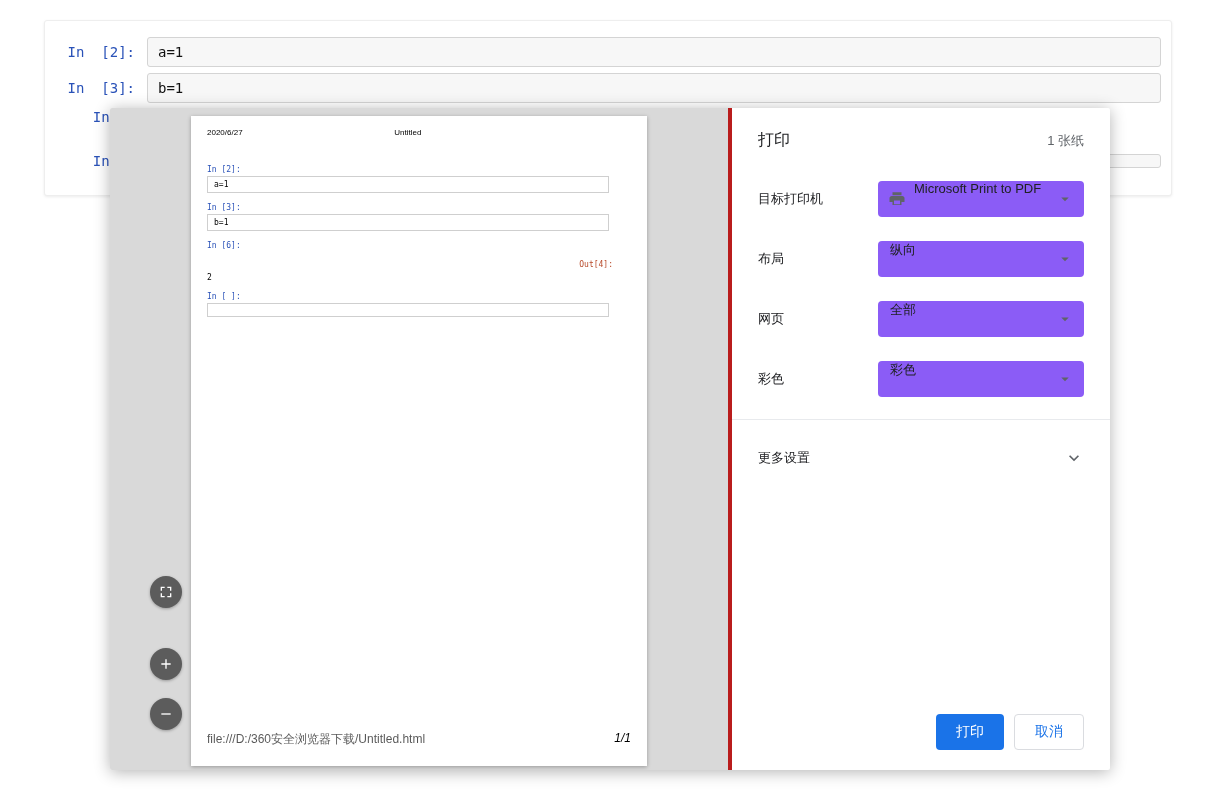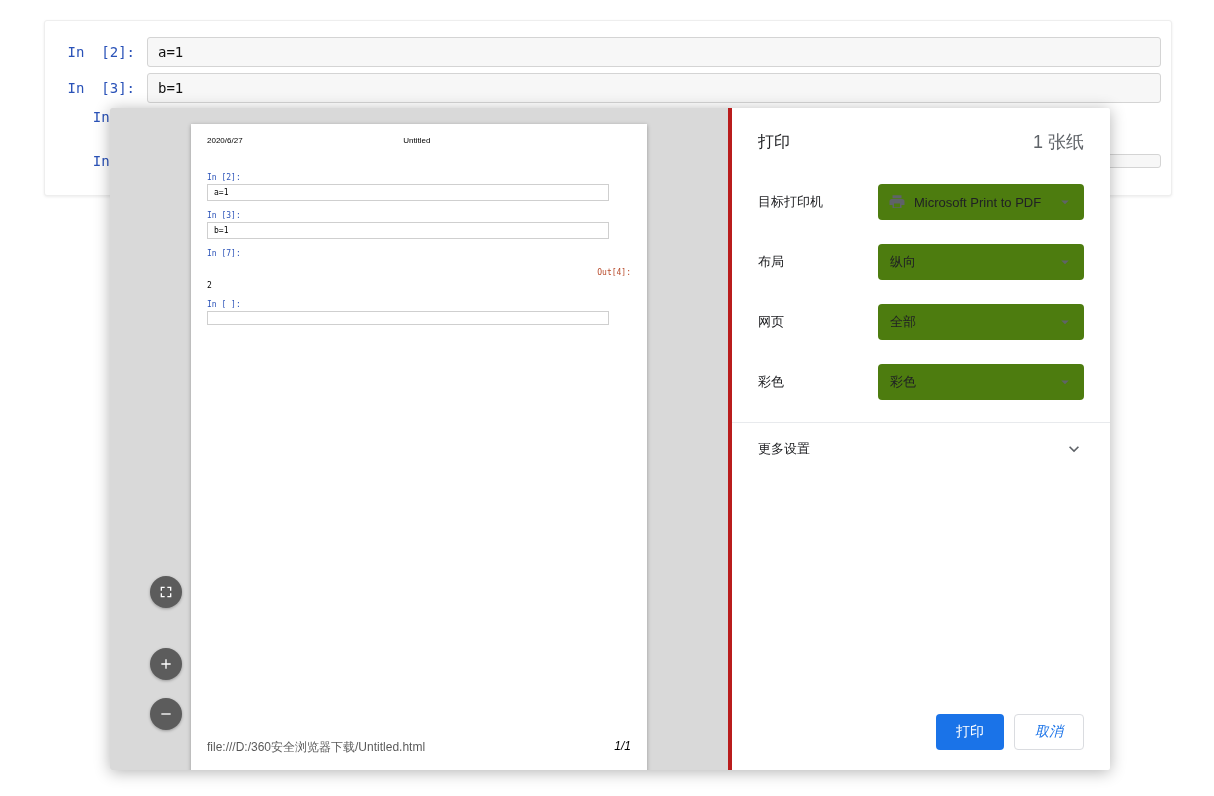--- a/index.html
+++ b/index.html
@@ -23,21 +23,21 @@
   .print-dialog {
     position:absolute; left:110px; top:108px; width:1000px; height:662px;
     background:#fff; box-shadow:0 2px 16px rgba(0,0,0,0.3); border-radius:2px;
     display:flex; overflow:hidden;
   }
 
   
   .preview-pane { width:618px; background:#d9d9d9; position:relative; display:flex; justify-content:center; align-items:flex-start; }
   .page {
     width:456px; height:650px; background:#fff; box-shadow:0 1px 4px rgba(0,0,0,0.3);
-    margin-top:16px; position:relative; padding:12px 16px 16px 16px; font-size:8px;
+    margin-top:8px; position:relative; padding:12px 34px 16px 16px; font-size:8px;
   }
   .page-header { display:flex; justify-content:space-between; font-size:8px; color:#000; }
   .page-content { margin:28px 0 0 0; }
   .p-prompt { font-family:monospace; font-size:8px; color:#2a52b8; margin-top:10px; }
   .p-prompt.out { color:#b84a2a;text-align:right; }
   .p-box { border:1px solid #cfcfcf; padding:3px 6px; font-family:monospace; font-size:8px; margin-top:2px; width:402px; }
   .p-out { font-family:monospace; font-size:8px; margin-top:4px; }
   .page-footer { position:absolute; left:16px; right:16px; bottom:18px; display:flex; justify-content:space-between; font-size:12px; color:#000a; }
   .page-footer .pn { color:#000;font-style:italic; }
 
@@ -47,41 +47,41 @@
     display:flex; align-items:center; justify-content:center; cursor:pointer;
     box-shadow:0 1px 3px rgba(0,0,0,0.3);
   }
   .circle-btn svg { width:16px; height:16px; fill:#fff; }
   .circle-btn.fit { margin-bottom:22px; }
 
   
   .settings-pane { flex:1; display:flex; flex-direction:column; border-left:4px solid #b91c1c; }
   .sp-header { padding:22px 26px 18px 26px; display:flex; justify-content:space-between; align-items:center; }
   .sp-title { font-size:16px; color:#202124; }
-  .sp-count { font-size:18px; color:#5f6368; }
+  .sp-count { font-size:13px; color:#5f6368; }
   .sp-body { flex:1; overflow:auto; }
   .sp-row { padding:12px 26px; display:flex; align-items:center; }
   .sp-label { width:120px; font-size:13px; color:#202124; }
   .sp-select {
-    flex:1; background:#4d7c0f; border:none; border-radius:4px; height:36px;
-    padding:0 36px 0 12px; font-size:13px; color:#202124; display:flex; align-items:center;
+    flex:1; background:#8b5cf6; border:none; border-radius:4px; height:36px;
+    padding:0 36px 0 12px; font-size:13px; color:#202124; display:flex; 
     position:relative; cursor:pointer;
   }
   .sp-select.with-icon { padding-left:36px; }
   .sp-select .leading-icon { position:absolute; left:10px; top:50%; transform:translateY(-50%); width:18px; height:18px; fill:#5f6368; }
   .sp-select .chevron { position:absolute; right:10px; top:50%; transform:translateY(-50%); width:18px; height:18px; fill:#5f6368; }
 
-  .sp-more { padding:16px 26px; border-top:1px solid #e8eaed; margin-top:10px; display:flex; justify-content:space-between; align-items:center; cursor:pointer; }
+  .sp-more { padding:28px 26px; border-top:1px solid #e8eaed; margin-top:10px; display:flex; justify-content:space-between; align-items:center; cursor:pointer; }
   .sp-more-label { font-size:13px; color:#202124; }
   .sp-more .chevron { width:20px; height:20px; fill:#5f6368; }
 
   .sp-footer { padding:16px 26px 20px 26px; display:flex; justify-content:flex-end; gap:10px; border-top:0; }
   .btn { height:36px; padding:0 20px; border-radius:4px; font-size:14px; cursor:pointer; border:none; display:flex; align-items:center; }
   .btn.primary { background:#1a73e8; color:#fff; }
-  .btn.secondary { background:#fff; color:#1a73e8; border:1px solid #dadce0;font-style:italic; }
+  .btn.secondary { background:#fff; color:#1a73e8; border:1px solid #dadce0; }
 </style>
 </head>
 <body>
 
 <div class="notebook">
   <div class="cell-row">
     <div class="prompt">In  [2]:</div>
     <div class="code-input">a=1</div>
   </div>
   <div class="cell-row">
@@ -110,21 +110,21 @@
         <span>Untitled</span>
         <span style="width:40px;"></span>
       </div>
       <div class="page-content">
         <div class="p-prompt">In [2]:</div>
         <div class="p-box">a=1</div>
 
         <div class="p-prompt">In [3]:</div>
         <div class="p-box">b=1</div>
 
-        <div class="p-prompt">In [7]:</div>
+        <div class="p-prompt">In [6]:</div>
 
         <div class="p-prompt out">Out[4]:</div>
         <div class="p-out">2</div>
 
         <div class="p-prompt">In [ ]:</div>
         <div class="p-box" style="height:14px;"></div>
       </div>
       <div class="page-footer">
         <span>file:///D:/360安全浏览器下载/Untitled.html</span>
         <span class="pn">1/1</span>

